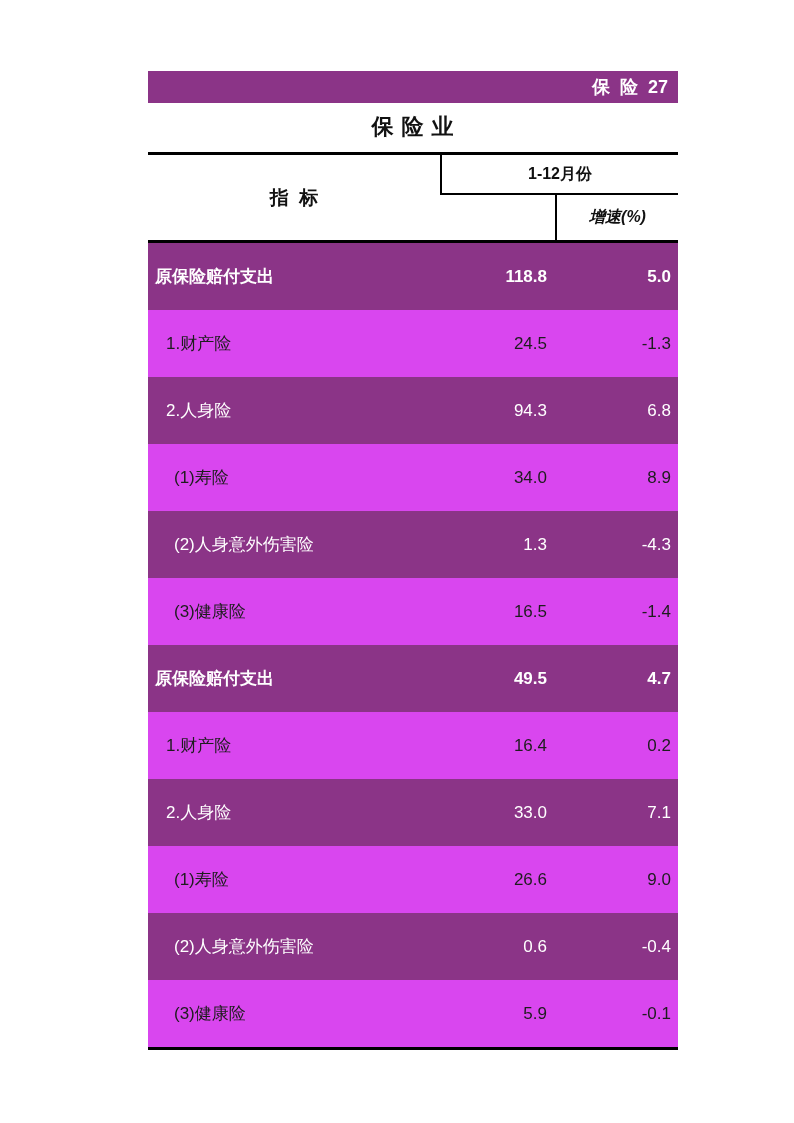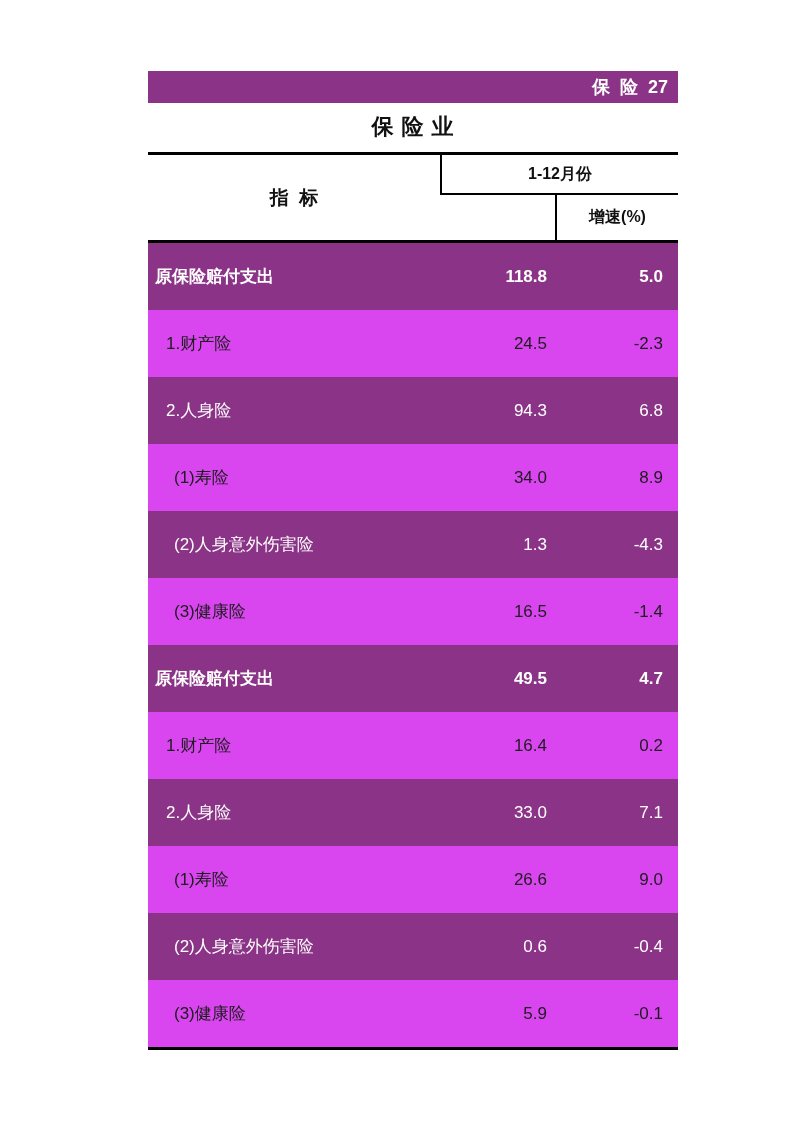--- a/index.html
+++ b/index.html
@@ -55,20 +55,21 @@
   }
   .th-abs{
     grid-column:2;grid-row:2;
     border-left:2px solid #000;
     font-size:16px;
   }
   .th-growth{
     grid-column:3;grid-row:2;
     border-left:2px solid #000;
     font-size:16px;
+    font-style:italic;
   }
   .tbody{
     border-bottom:3px solid #000;
   }
   .row{
     height:67px;
     display:grid;
     grid-template-columns:292px 115px 123px;
     align-items:center;
     font-size:17px;
@@ -79,21 +80,21 @@
     background:#8B3487;
     color:#ffffff;
   }
   .row.bold{font-weight:bold;}
   .row .label{box-sizing:border-box;}
   .row.ind0 .label{padding-left:7px;}
   .row.ind1 .label{padding-left:18px;}
   .row.ind2 .label{padding-left:26px;}
   .num{text-align:right;box-sizing:border-box;}
   .num-abs{padding-right:8px;}
-  .num-growth{padding-right:15px;}
+  .num-growth{padding-right:7px;}
 </style>
 </head>
 <body>
 
 <div class="page">
 
   <div class="header-bar">
     <span>保  险  27</span>
   </div>
 
@@ -108,21 +109,21 @@
     <div class="tbody">
   <div class="row hl bold ind0">
     <div class="label">原保险赔付支出</div>
     <div class="num num-abs">118.8</div>
     <div class="num num-growth">5.0</div>
   </div>
 
   <div class="row ind1">
     <div class="label">1.财产险</div>
     <div class="num num-abs">24.5</div>
-    <div class="num num-growth">-2.3</div>
+    <div class="num num-growth">-1.3</div>
   </div>
 
   <div class="row hl ind1">
     <div class="label">2.人身险</div>
     <div class="num num-abs">94.3</div>
     <div class="num num-growth">6.8</div>
   </div>
 
   <div class="row ind2">
     <div class="label">(1)寿险</div>

